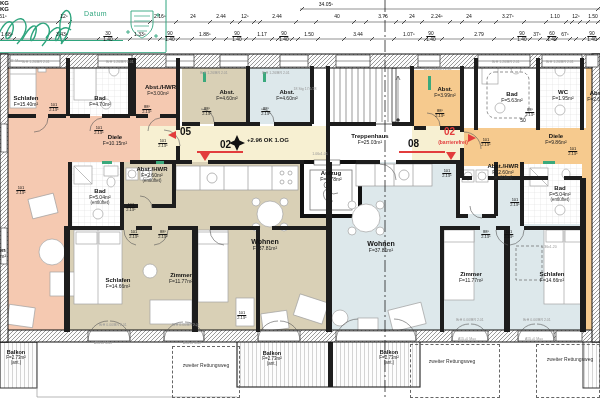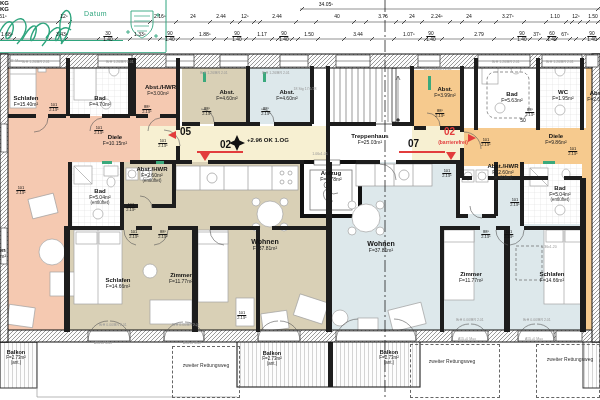--- a/index.html
+++ b/index.html
@@ -559,21 +559,21 @@
       </div>
 
     <div class="rname" style="left:244px;top:169px">KG</div>
     <div class="rname" style="left:393px;top:169px">KG</div>
 
     <div class="tri-l" style="left:168px;top:131px"></div>
     <div class="unit" style="left:180px;top:126px">05</div>
     <div class="unit" style="left:220px;top:139px">02</div>
     <div class="redline" style="left:197px;top:151px;width:46px"></div>
     <div class="tri-d" style="left:200px;top:153px"></div>
-    <div class="unit" style="left:408px;top:138px">07</div>
+    <div class="unit" style="left:408px;top:138px">08</div>
     <div class="redline" style="left:399px;top:151px;width:46px"></div>
     <div class="unit red" style="left:444px;top:126px">02</div>
     <div class="unote" style="left:453px;top:139px">(barrierefrei)</div>
     <div class="tri-r" style="left:468px;top:134px"></div>
     <div class="tri-d" style="left:446px;top:152px"></div>
 
     <div class="elev" style="left:247px;top:137px">+2.96 OK 1.OG</div>
   <div class="dim" style="left: 3px; top: 13px;">51⁵</div>
       <div class="dim" style="left: 64px; top: 13px;">12⁵</div>
       <div class="dim" style="left: 160px; top: 13px;">2.16⁵</div>

